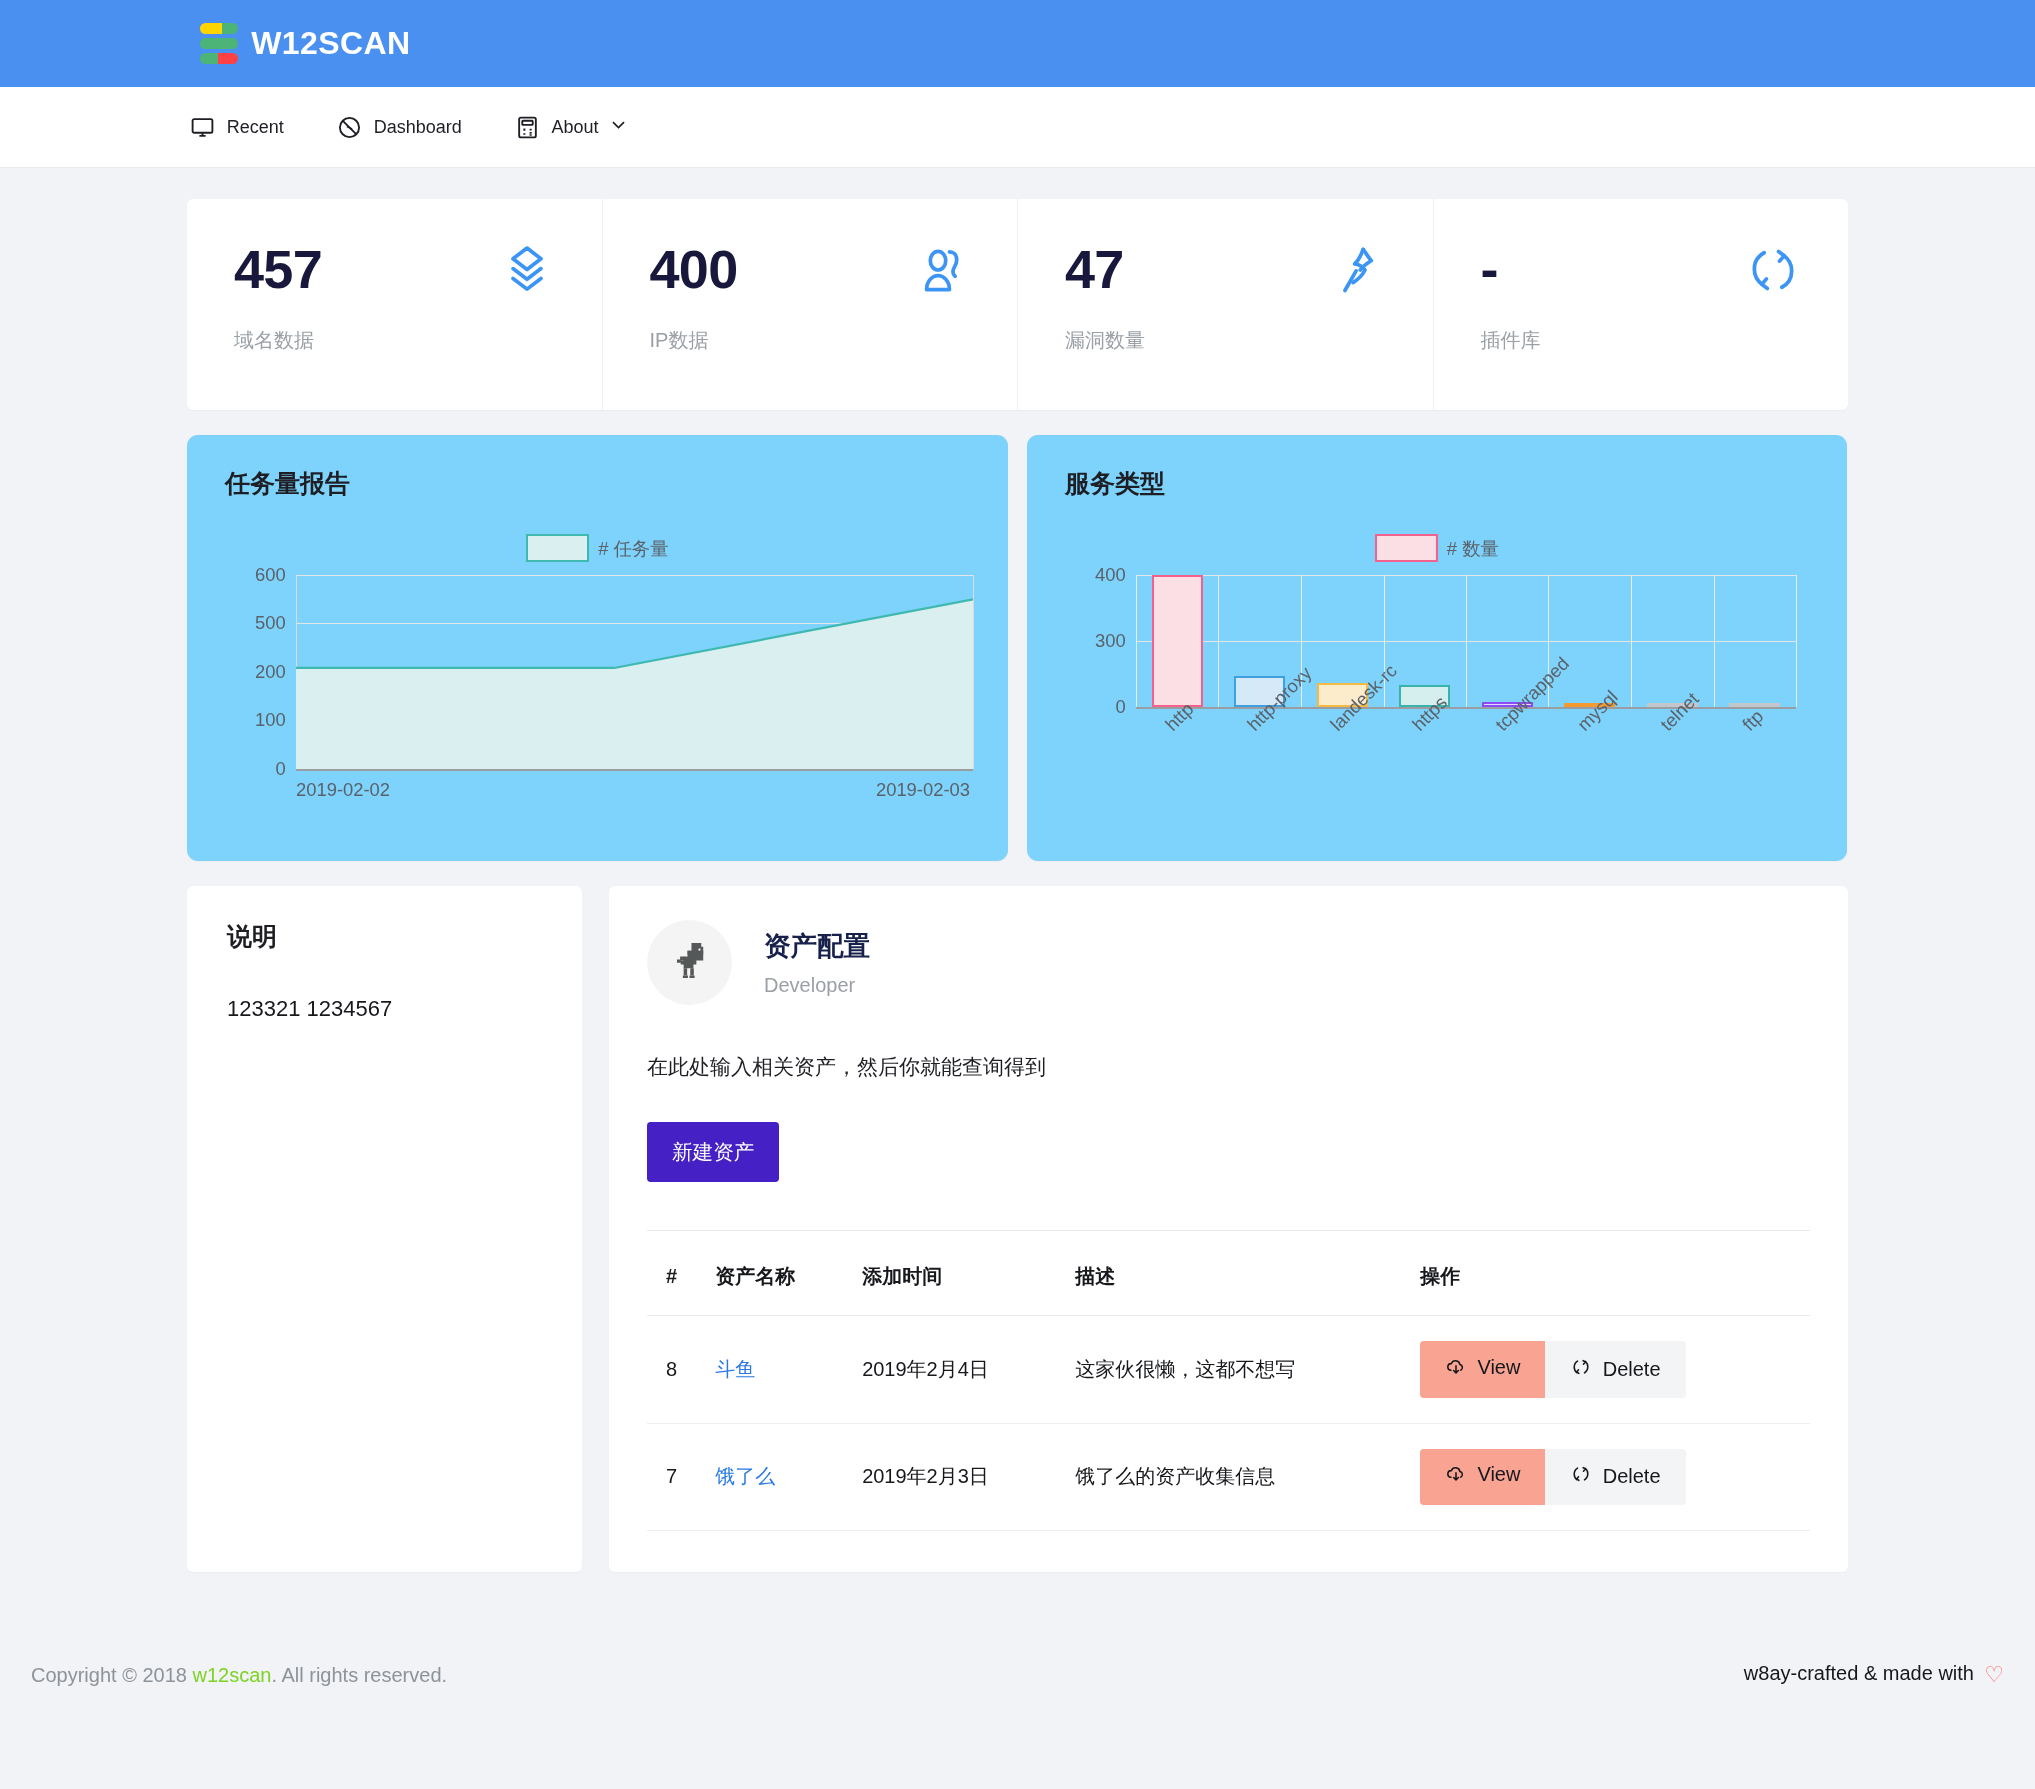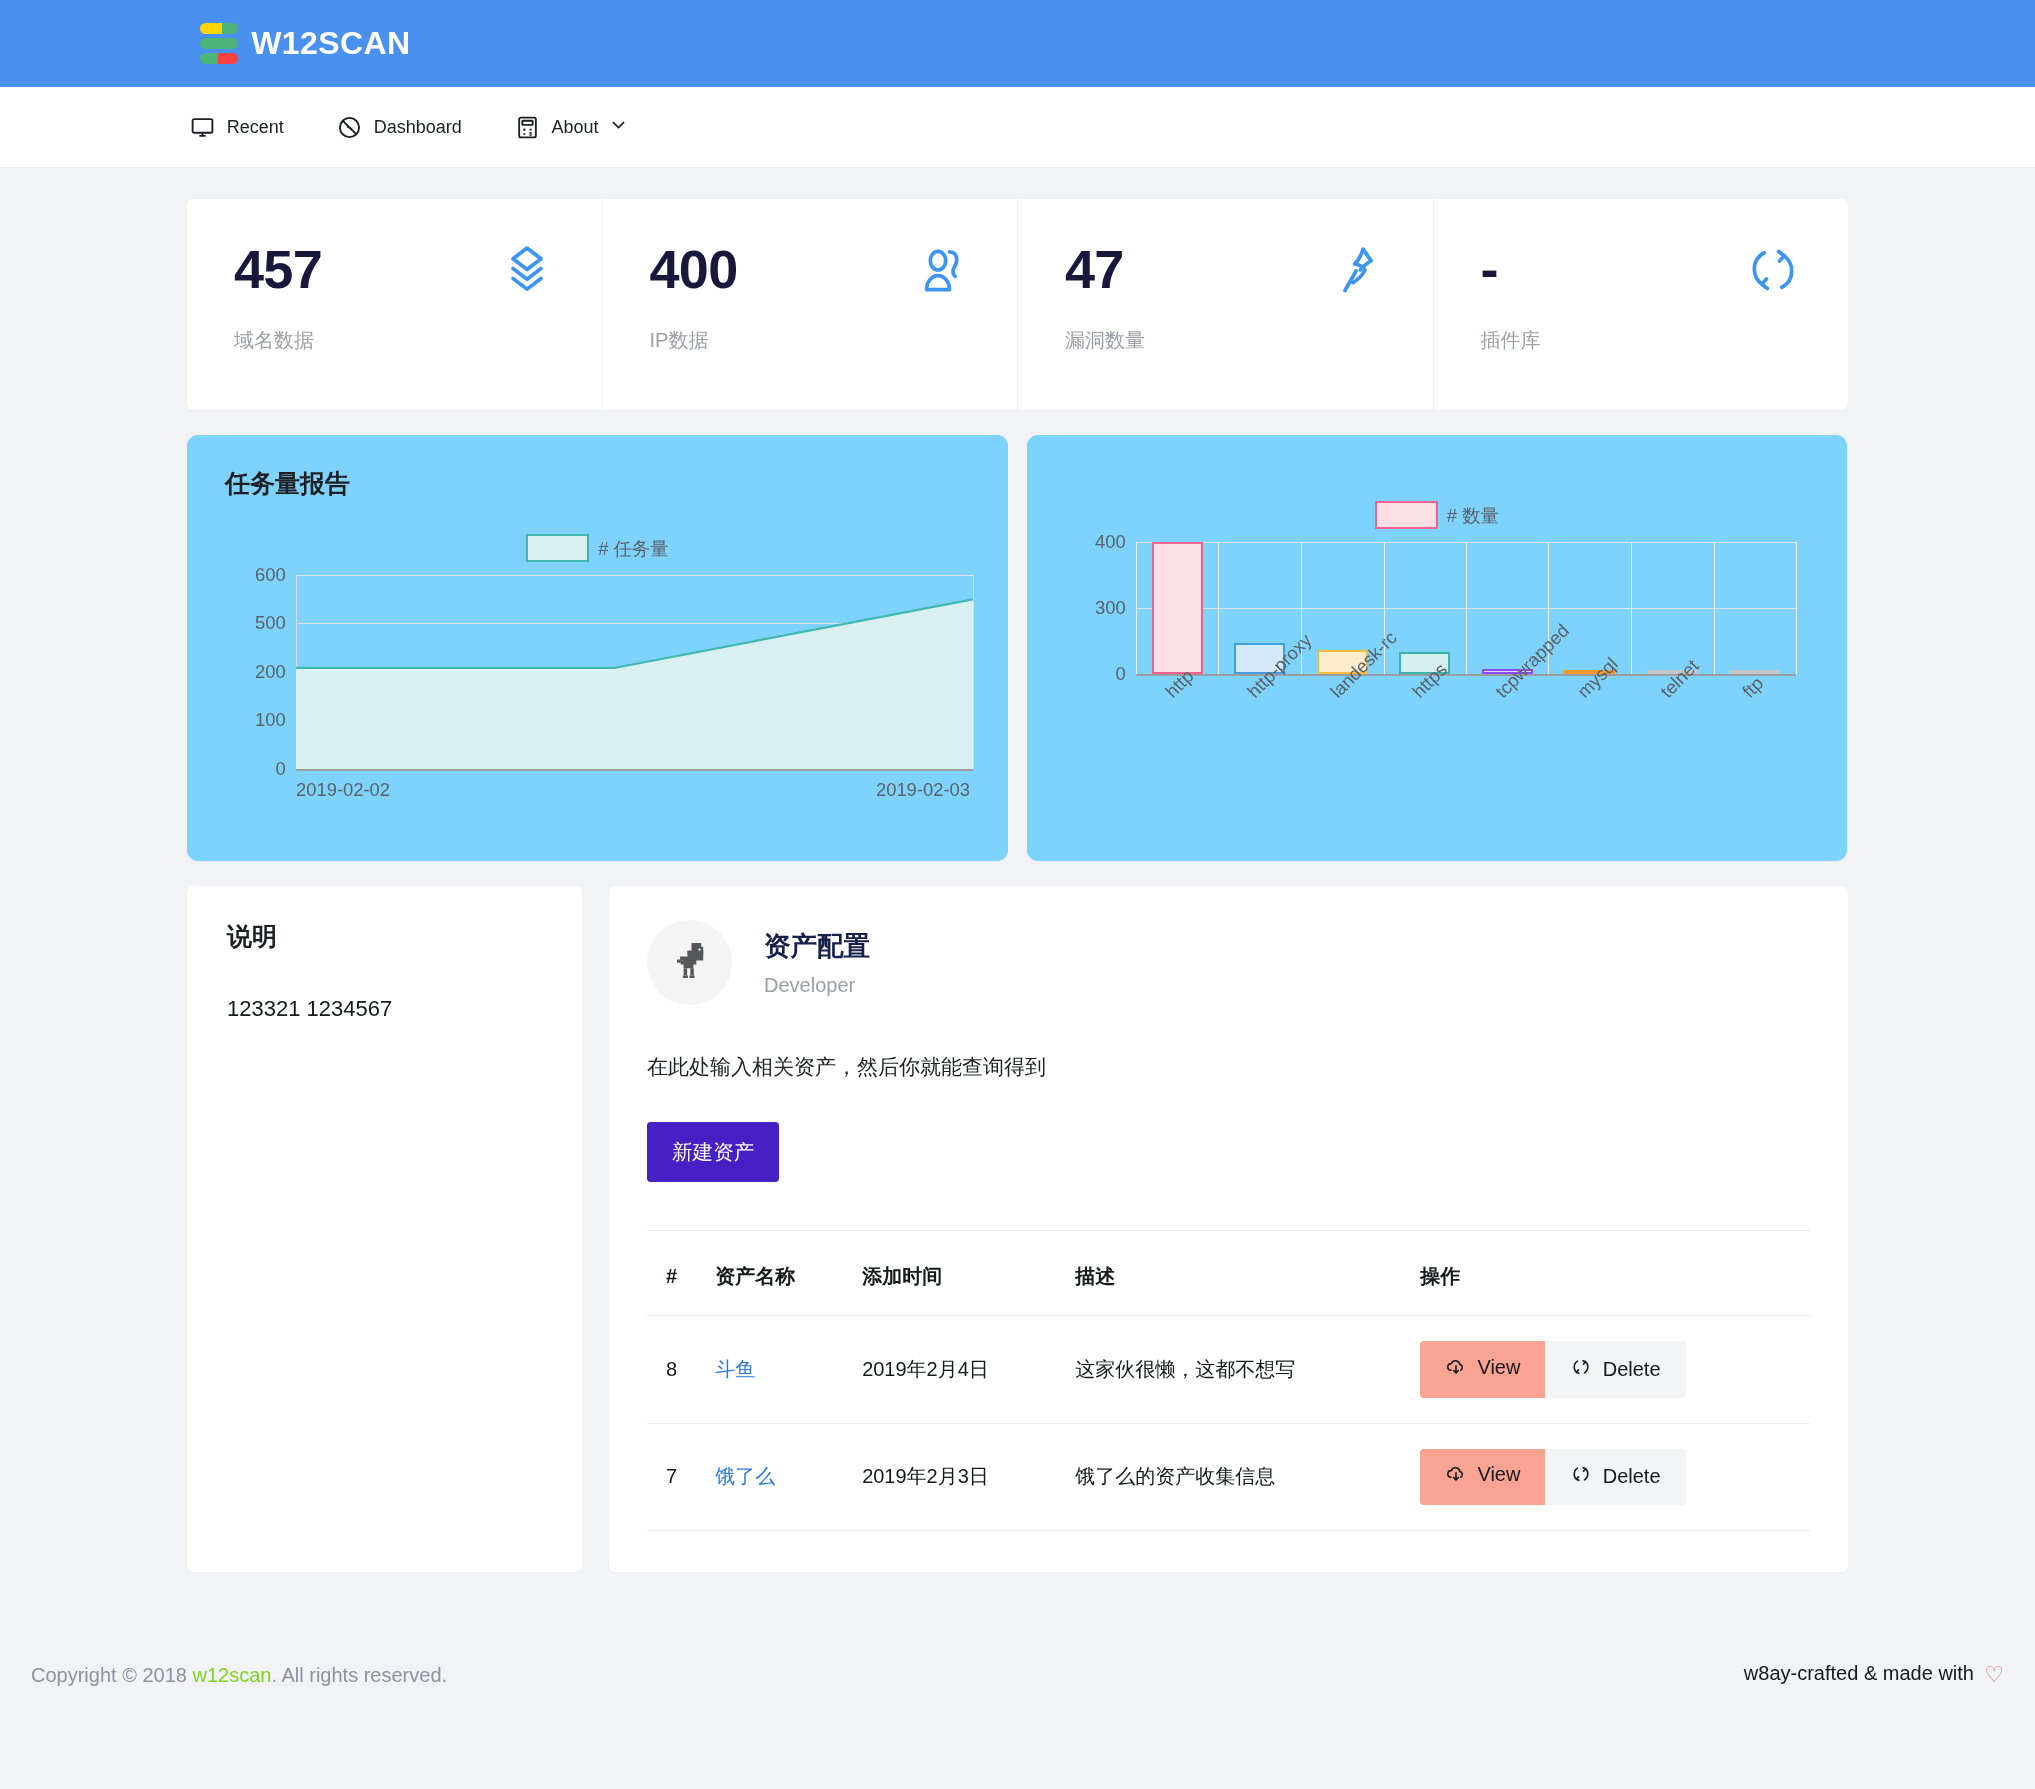--- a/index.html
+++ b/index.html
@@ -257,20 +257,21 @@
               <path d="M0 126.5 L433.34 126.5 L922 33" fill="none" stroke="#3fb8b0" stroke-width="3"></path>
             </svg>
           </div>
         <div style="position:relative; margin-left:71px; height:29px; margin-top:10.3px;">
           <div class="xlab" id="xl0" style="left:0;">2019-02-02</div>
           <div class="xlab" id="xl1" style="right:0;">2019-02-03</div>
         </div>
       </div>
 
       <div class="chart-card right">
+        <div class="chart-title">服务类型</div>
 
         <div class="legend">
           <div class="legend-sw" id="lg1" style="background: rgb(252, 222, 229); border: 2.2px solid rgb(242, 98, 140);"></div>
           <span># 数量</span>
         </div>
 
         <div class="plot" id="plot-bar" style="margin-left: 71px; height: 132px; width: 660px;">
             <div class="gridline" style="top: 0px;"></div>
             <div class="ytick" style="top: 0px;">400</div>
             <div class="gridline" style="top: 66px;"></div>

